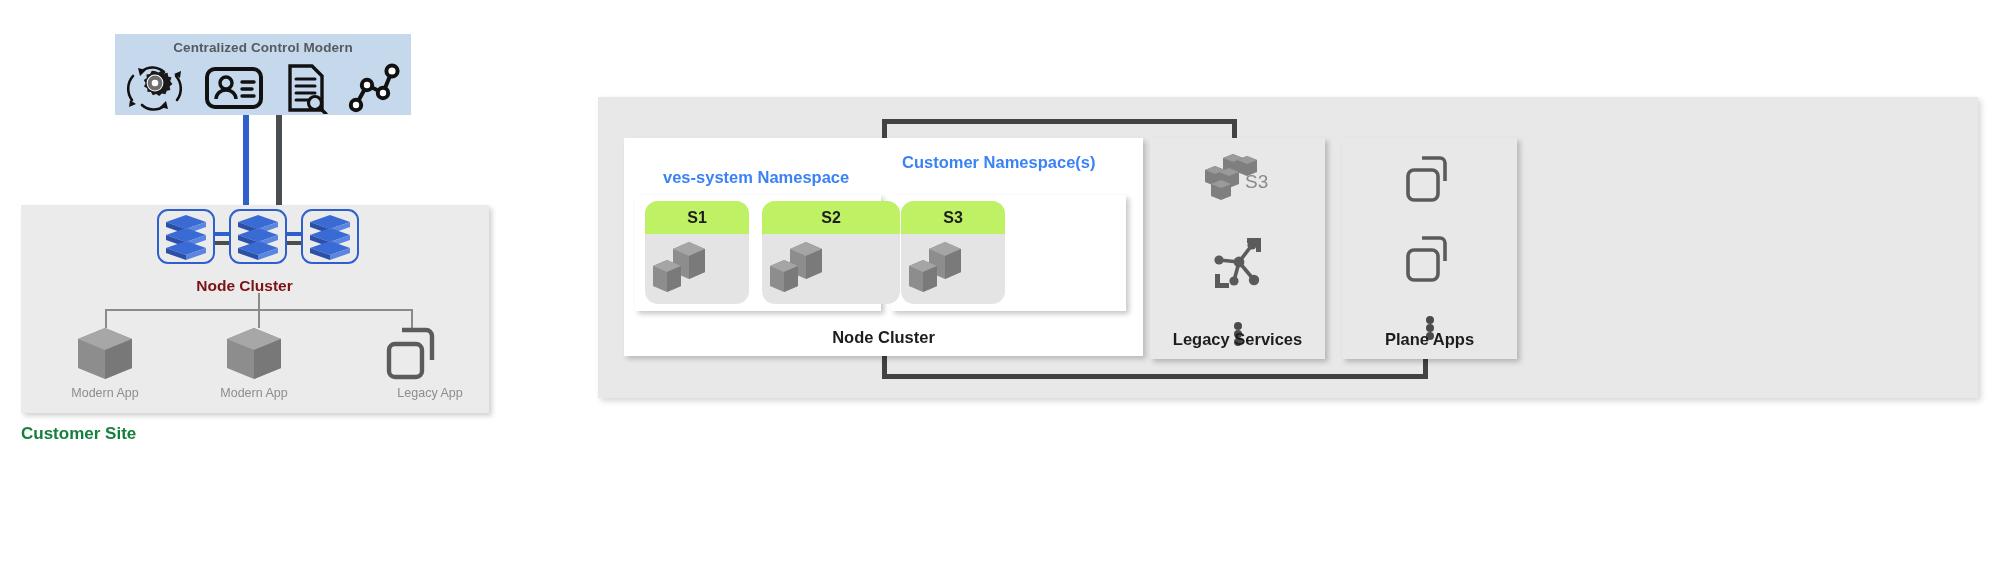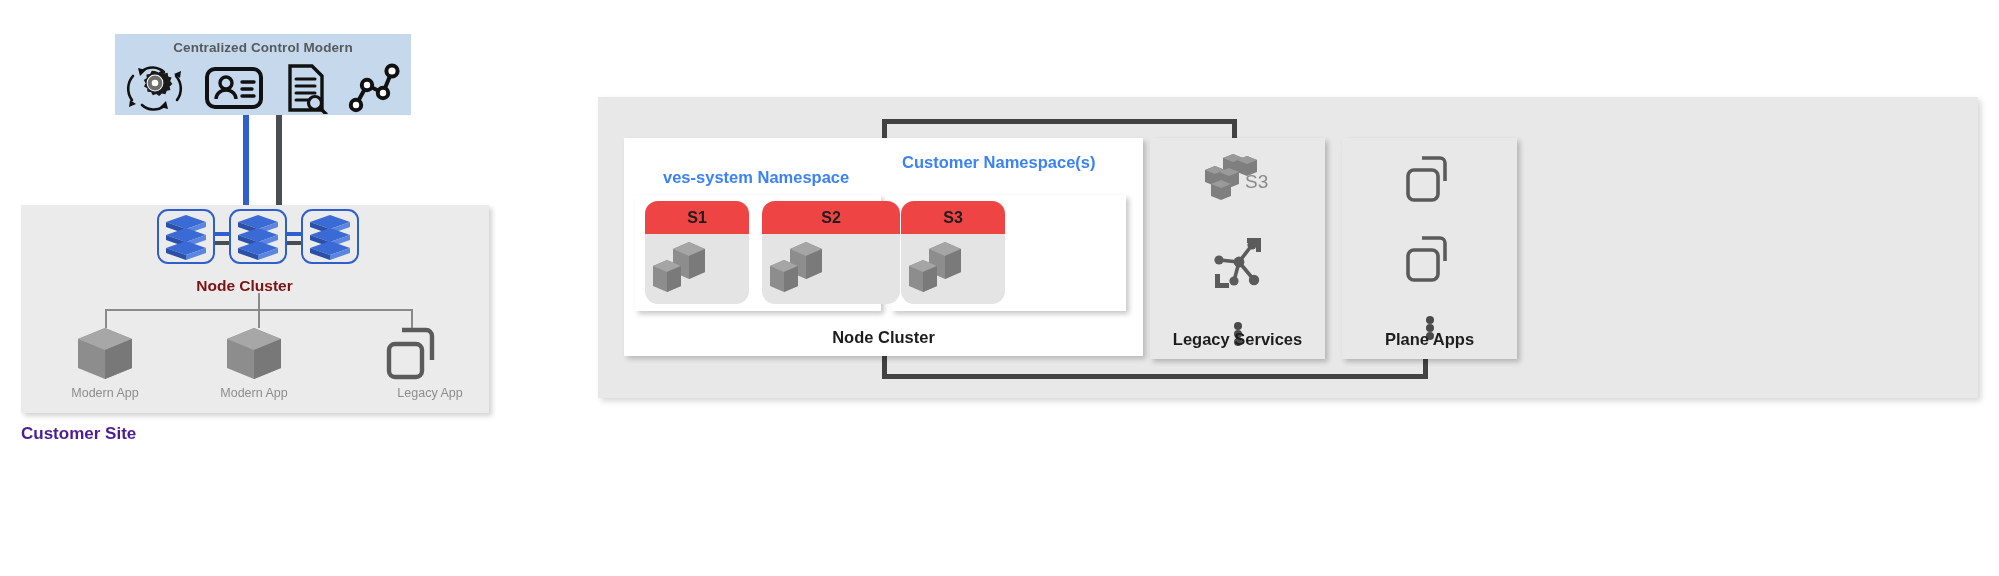--- a/index.html
+++ b/index.html
@@ -28,21 +28,21 @@
   
   #link-blue{left:243px;top:115px;width:6px;height:93px;background:#2f5fcc;}
   #link-gray{left:276px;top:115px;width:6px;height:93px;background:#4b4e50;}
 
   
   #customer-site{
     left:21px;top:205px;width:468px;height:208px;
     background:#ebebeb;box-shadow:3px 3px 5px rgba(0,0,0,.18);
   }
   #customer-site-label{
-    left:21px;top:424px;font-size:17px;font-weight:bold;color:#4c1d95;
+    left:21px;top:424px;font-size:17px;font-weight:bold;color:#15803d;
   }
 
   
   .node-box{
     position:absolute;top:209px;width:58px;height:55px;
     border:2.4px solid #2f5fcc;border-radius:11px;background:#ebebeb;
     box-sizing:border-box;
   }
   #node-1{left:157px;} #node-2{left:229px;} #node-3{left:301px;}
   .node-link{position:absolute;top:232px;width:16px;height:4px;background:#2f5fcc;}
@@ -100,21 +100,21 @@
   .ns-card{position:absolute;top:195px;background:#ffffff;
            box-shadow:3px 3px 5px rgba(0,0,0,.22);}
   #ns-card-1{left:635px;width:246px;height:116px;}
   #ns-card-2{left:891px;width:235px;height:116px;}
 
   .svc{position:absolute;top:201px;width:104px;height:103px;
        border-radius:13px;overflow:hidden;background:#e4e4e4;}
   #svc-1{left:645px;} #svc-2{left:762px;padding-left:34px;}
   #svc-3{left:901px;} #svc-4{left:1015px;}
   .svc-head{position:absolute;left:0;top:0;width:100%;height:33px;
-            background:#ef4444;}
+            background:#bef264;}
   .svc-head span{display:block;text-align:center;line-height:33px;
                  font-size:16px;font-weight:bold;color:#1d1d1d;}
   .svc-body{position:absolute;left:0;top:33px;width:100%;height:70px;}
 
   #node-cluster-label-right{
     left:624px;top:328px;width:519px;text-align:center;
     font-size:16.5px;font-weight:bold;color:#1d1d1d;
   }
 
   

